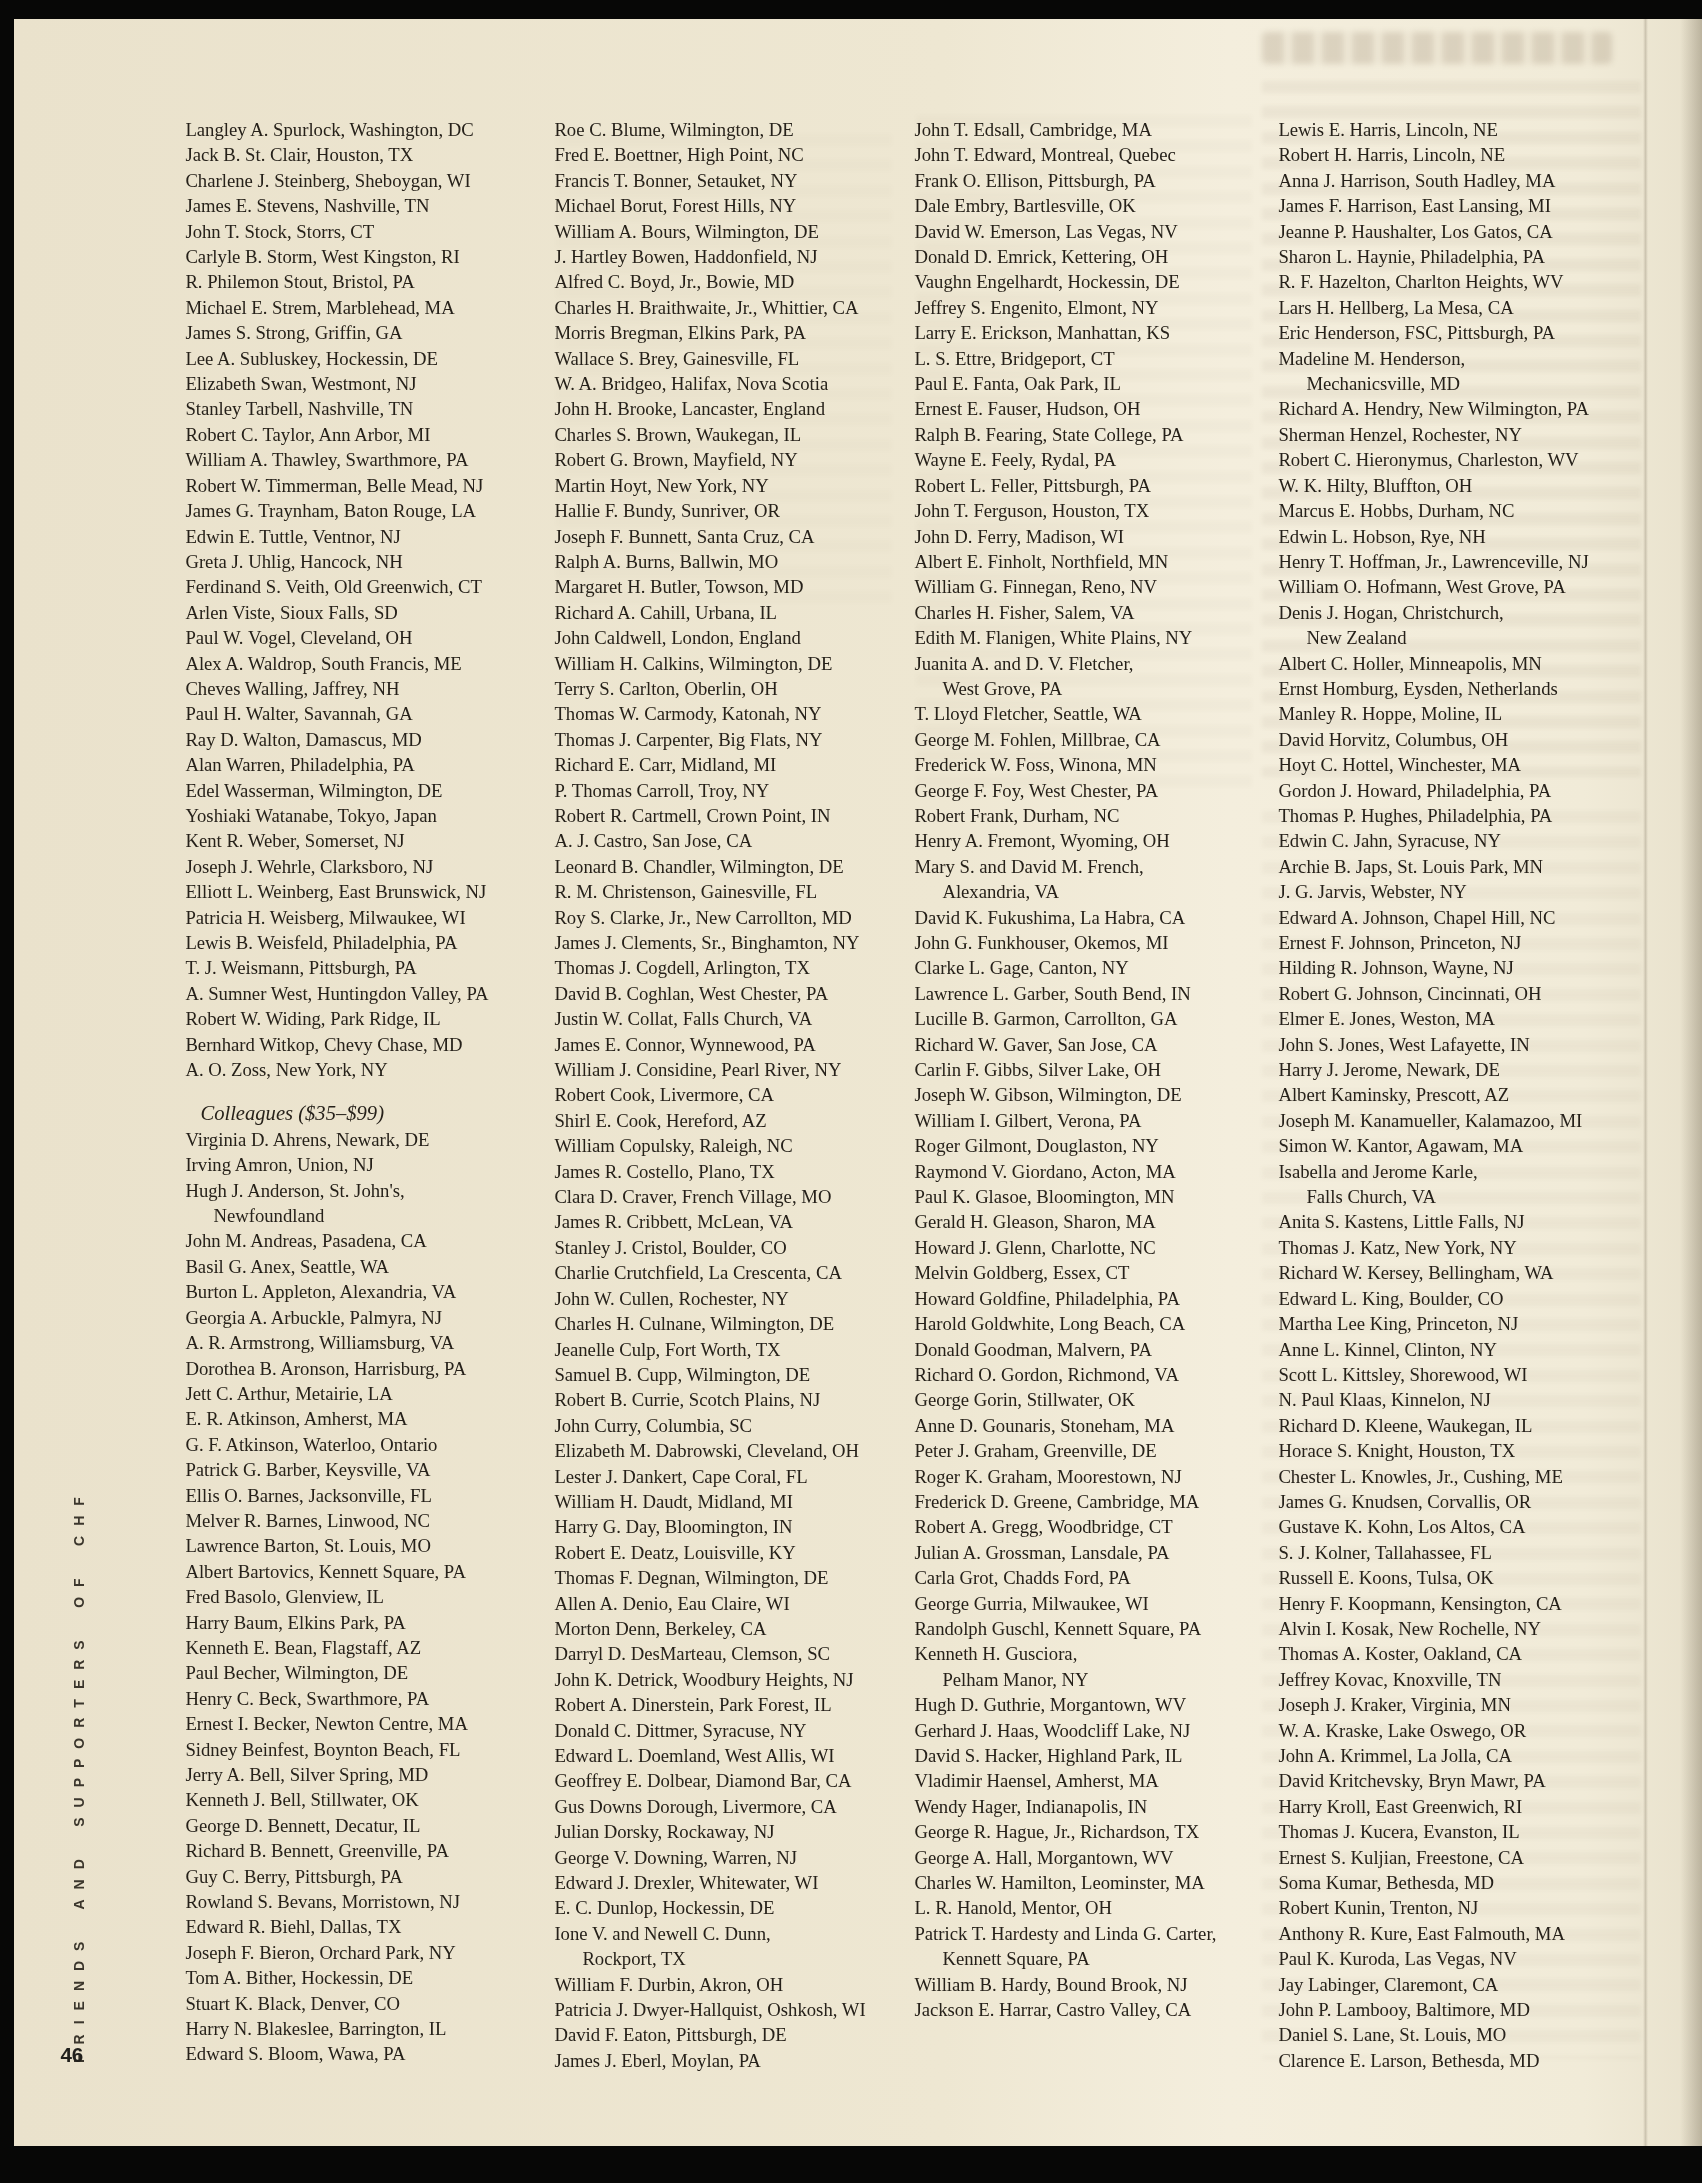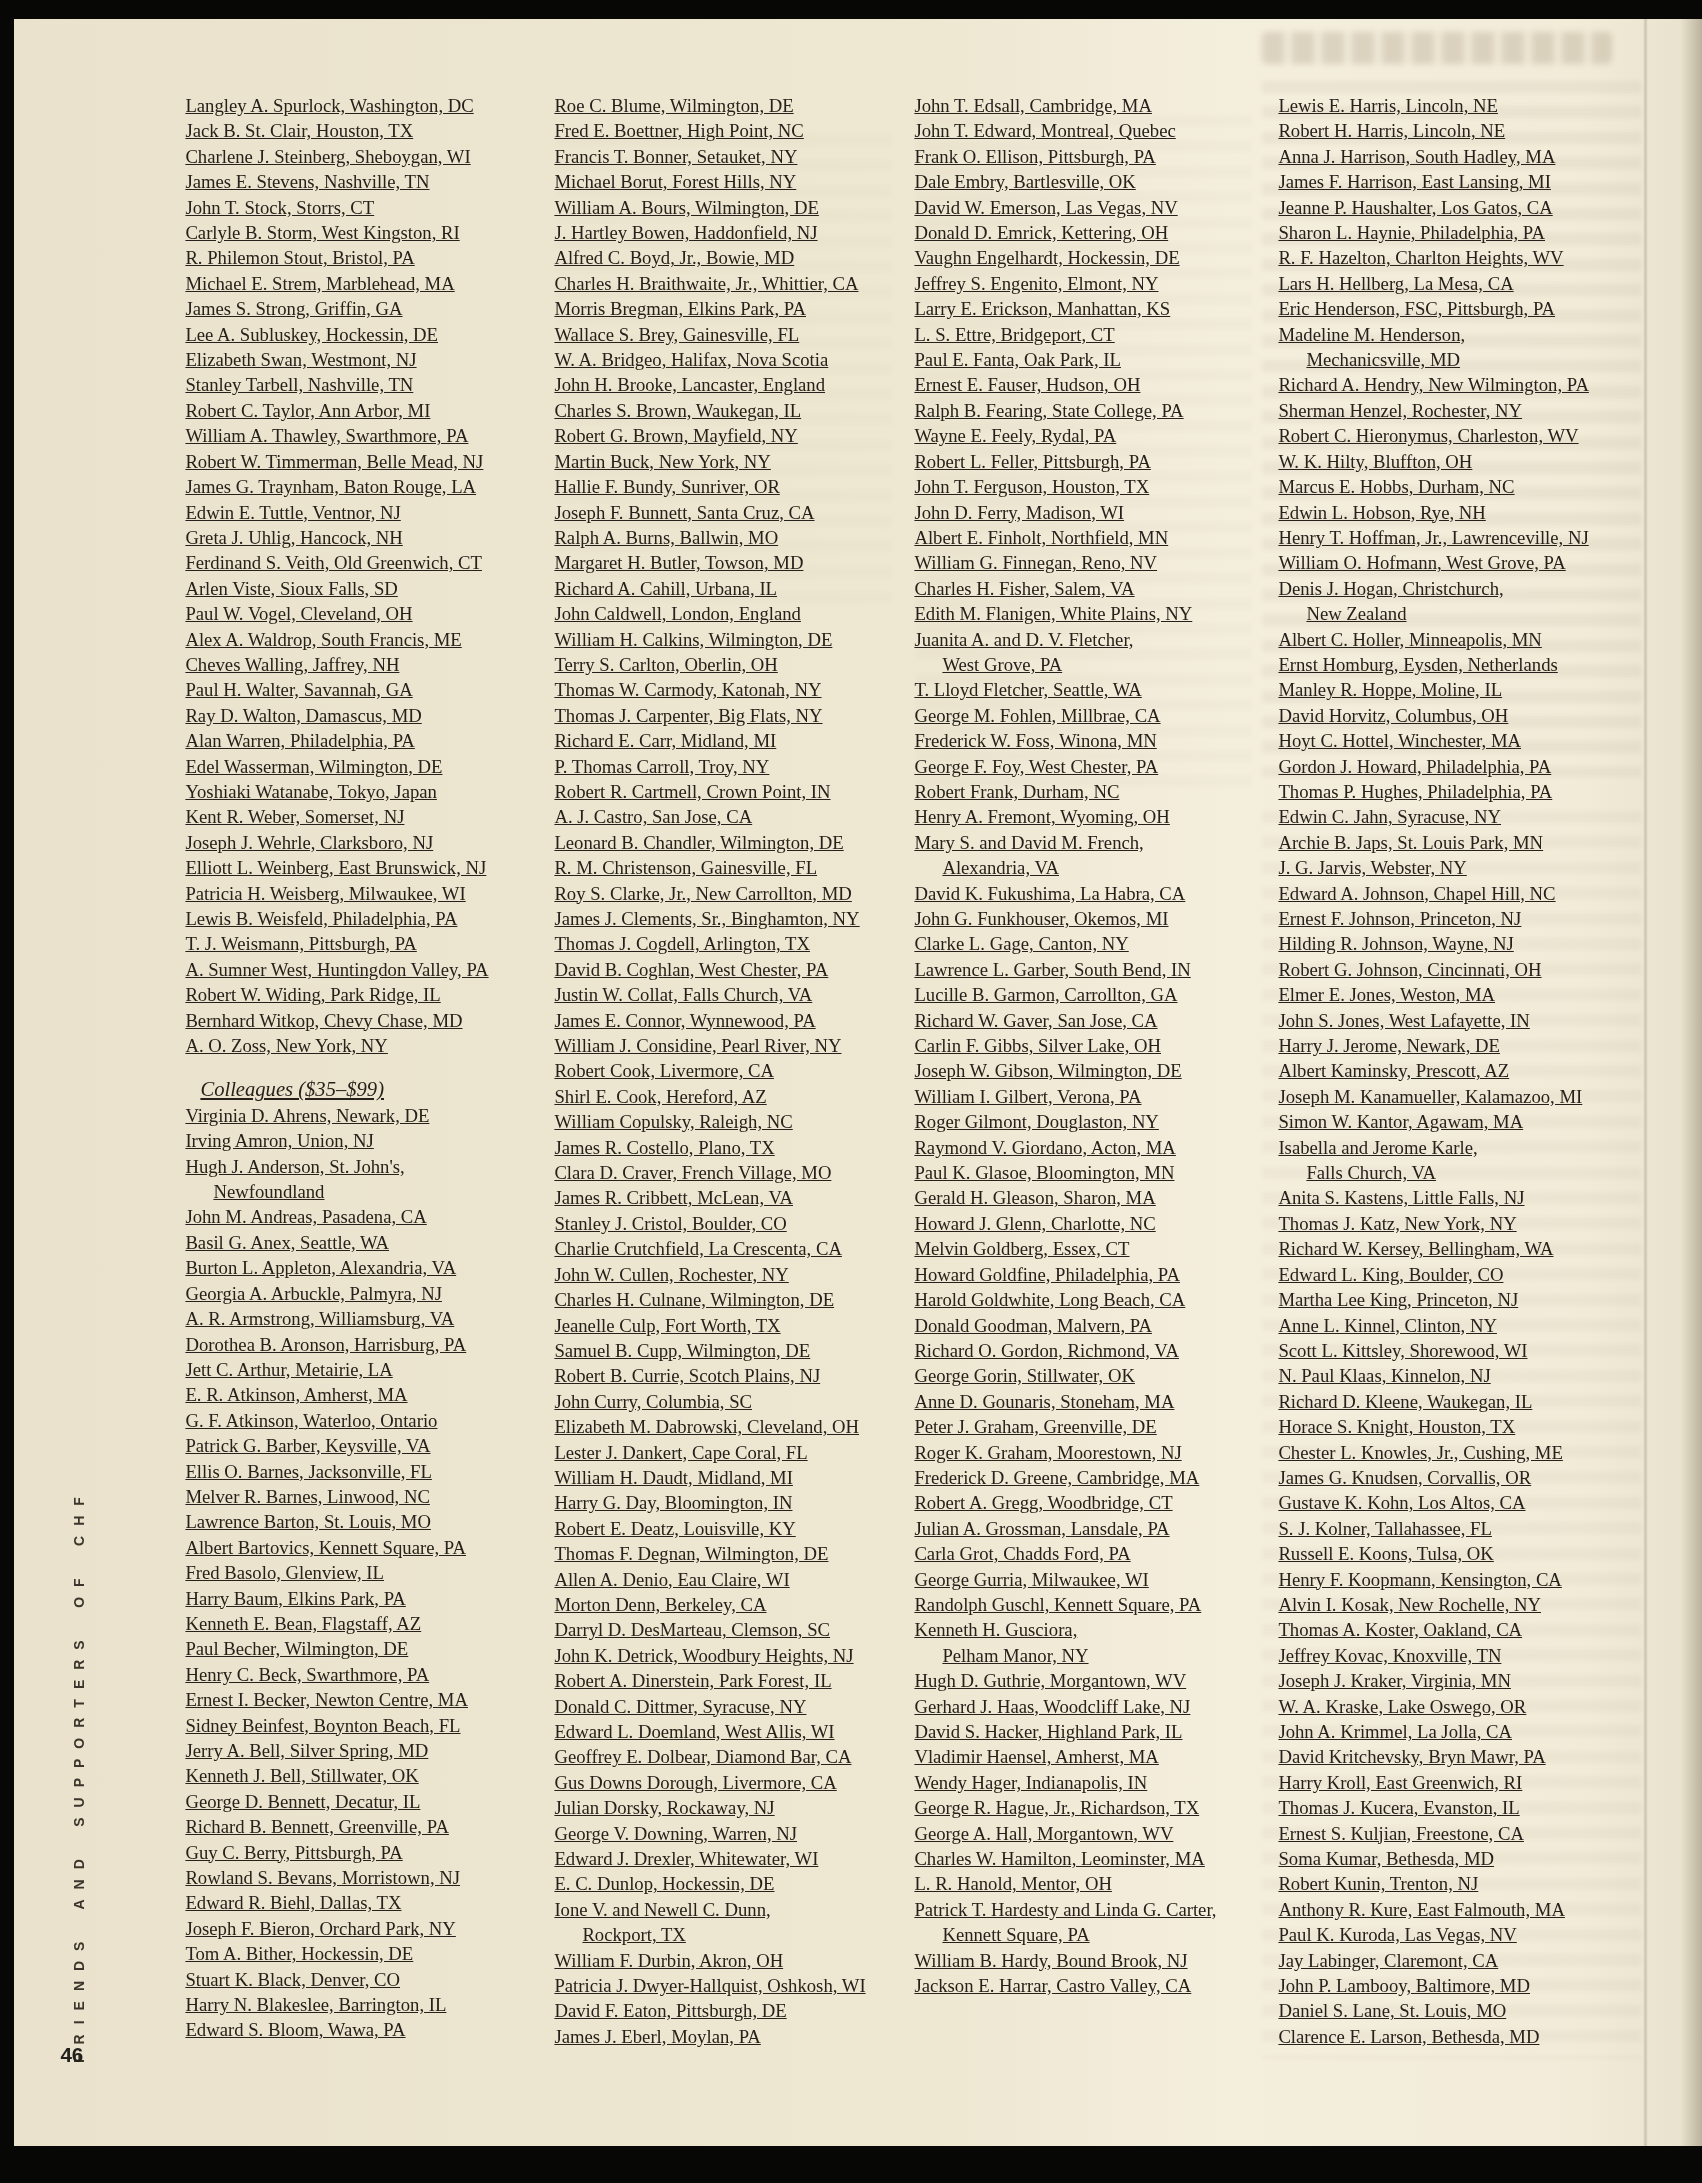--- a/index.html
+++ b/index.html
@@ -4,21 +4,21 @@
 <style>
   html,body { margin:0; padding:0; background:#000; }
   .stage { position:relative; width:1702px; height:2183px; background:#0a0a08; overflow:hidden; }
   .page {
     position:absolute; left:14.4px; top:19px; right:0; bottom:37px;
     background:linear-gradient(90deg,#eae2cc 0%, #eee7d2 55%, #f4eedd 72%, #f1ebd8 93%, #e8e1cc 100%);
     overflow:hidden;
     font-family:"Liberation Serif", serif;
     color:#26211a;
   }
-  .col { position:absolute; top:74px; font-size:18.7px; line-height:25.4px;text-decoration:underline; }
+  .col { position:absolute; top:98px; font-size:18.7px; line-height:25.4px; }
   .col1 { left:171px;  width:357px; }
   .col2 { left:540px; width:357px; }
   .col3 { left:900px; width:362px; }
   .col4 { left:1264px; width:384px; }
   .entry { padding-left:28px; text-indent:-28px; white-space:pre-line; }
   .section-heading {
     font-style:italic; font-size:20.6px; line-height:25.4px;
     margin-top:19px; margin-bottom:0; font-weight:normal; color:#26211a;margin-left:15px;
   }
   .sidebar-label {
@@ -178,21 +178,21 @@
         <div class="entry">William A. Bours, Wilmington, DE</div>
         <div class="entry">J. Hartley Bowen, Haddonfield, NJ</div>
         <div class="entry">Alfred C. Boyd, Jr., Bowie, MD</div>
         <div class="entry">Charles H. Braithwaite, Jr., Whittier, CA</div>
         <div class="entry">Morris Bregman, Elkins Park, PA</div>
         <div class="entry">Wallace S. Brey, Gainesville, FL</div>
         <div class="entry">W. A. Bridgeo, Halifax, Nova Scotia</div>
         <div class="entry">John H. Brooke, Lancaster, England</div>
         <div class="entry">Charles S. Brown, Waukegan, IL</div>
         <div class="entry">Robert G. Brown, Mayfield, NY</div>
-        <div class="entry">Martin Buck, New York, NY</div>
+        <div class="entry">Martin Hoyt, New York, NY</div>
         <div class="entry">Hallie F. Bundy, Sunriver, OR</div>
         <div class="entry">Joseph F. Bunnett, Santa Cruz, CA</div>
         <div class="entry">Ralph A. Burns, Ballwin, MO</div>
         <div class="entry">Margaret H. Butler, Towson, MD</div>
         <div class="entry">Richard A. Cahill, Urbana, IL</div>
         <div class="entry">John Caldwell, London, England</div>
         <div class="entry">William H. Calkins, Wilmington, DE</div>
         <div class="entry">Terry S. Carlton, Oberlin, OH</div>
         <div class="entry">Thomas W. Carmody, Katonah, NY</div>
         <div class="entry">Thomas J. Carpenter, Big Flats, NY</div>

